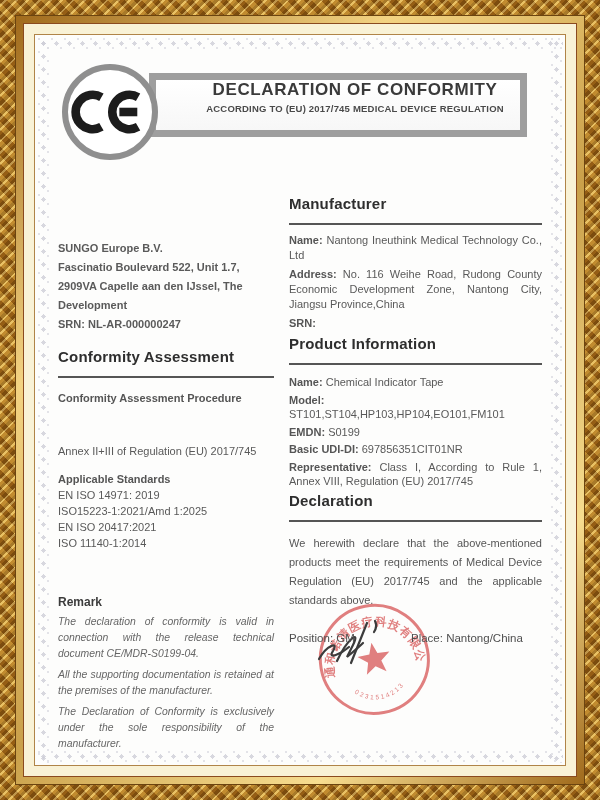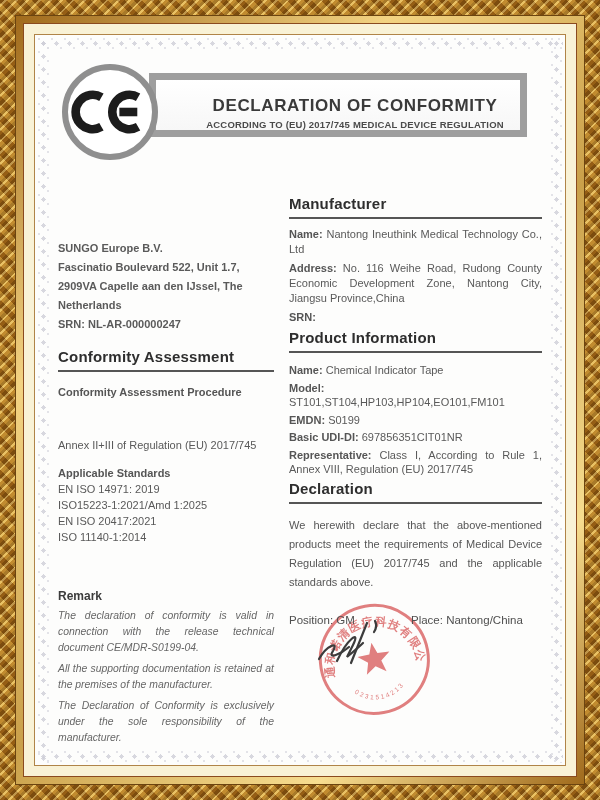--- a/index.html
+++ b/index.html
@@ -39,42 +39,42 @@
   }
   .lace.t{top:2px;left:2px;right:2px;height:13px;}
   .lace.b{bottom:2px;left:2px;right:2px;height:13px;}
   .lace.l{top:2px;left:2px;bottom:2px;width:13px;}
   .lace.r{top:2px;right:2px;bottom:2px;width:13px;}
 
   
   .banner{
     position:absolute;left:114px;top:38px;width:378px;height:64px;box-sizing:border-box;
     border:7px solid #9e9e9e;background:linear-gradient(#ffffff,#f7f7f7);
-    display:flex;flex-direction:column;align-items:center;justify-content:flex-end;
+    display:flex;flex-direction:column;align-items:center;justify-content:flex-start;
     padding-left:34px;
   }
   .banner-title{
     font-size:17px;font-weight:bold;color:#3a3a3a;letter-spacing:.6px;white-space:nowrap;
   }
   .banner-sub{
     font-size:9.5px;font-weight:bold;color:#4a4a4a;letter-spacing:.2px;margin-top:3px;white-space:nowrap;
   }
   .ce-circle{
     position:absolute;left:27px;top:29px;width:96px;height:96px;box-sizing:border-box;
     border:6px solid #8f8f8f;border-radius:50%;background:#ffffff;
     display:flex;align-items:center;justify-content:center;
   }
 
   
   .col-left{position:absolute;left:23px;top:184px;width:216px;}
   .col-right{position:absolute;left:254px;top:160px;width:253px;}
 
   h2.sec{
     margin:0;font-size:15px;font-weight:bold;color:#2e2e2e;
-    padding-bottom:5px;border-bottom:2px solid #555;letter-spacing:.2px;
+    padding-bottom:11px;border-bottom:2px solid #555;letter-spacing:.2px;
   }
   .eu-block{margin-top:20px;line-height:19px;font-weight:bold;color:#5a5a5a;font-size:11px;}
   .ca-proc{margin-top:12px;}
   .ca-proc .lbl{font-weight:bold;color:#555;font-size:11px;line-height:16px;display:block;}
   .ca-proc .val{font-size:11px;color:#595959;line-height:16px;display:block;margin-top:37px;}
   .std-list{margin-top:12px;}
   .std-list .lbl{font-weight:bold;color:#555;font-size:11px;line-height:16px;display:block;}
   .std-list .std{font-size:11px;color:#595959;line-height:16px;display:block;}
 
   .remark{margin-top:44px;}
@@ -129,21 +129,21 @@
         <path d="M86 16 A22 22 0 1 0 86 54" fill="none" stroke="#1c1c1c" stroke-width="11"></path>
         <path d="M62 35 L85 35" fill="none" stroke="#1c1c1c" stroke-width="11"></path>
       </svg>
     </div>
 
     <div class="col-left">
       <div class="eu-block">
         <div>SUNGO Europe B.V.</div>
         <div>Fascinatio Boulevard 522, Unit 1.7,</div>
         <div>2909VA Capelle aan den IJssel, The</div>
-        <div>Netherlands</div>
+        <div>Development</div>
         <div>SRN: NL-AR-000000247</div>
       </div>
 
       <h2 class="sec" style="margin-top:14px;">Conformity Assessment</h2>
       <div class="ca-proc">
         <span class="lbl">Conformity Assessment Procedure</span>
         <span class="val">Annex II+III of Regulation (EU) 2017/745</span>
       </div>
       <div class="std-list">
         <span class="lbl">Applicable Standards</span>

